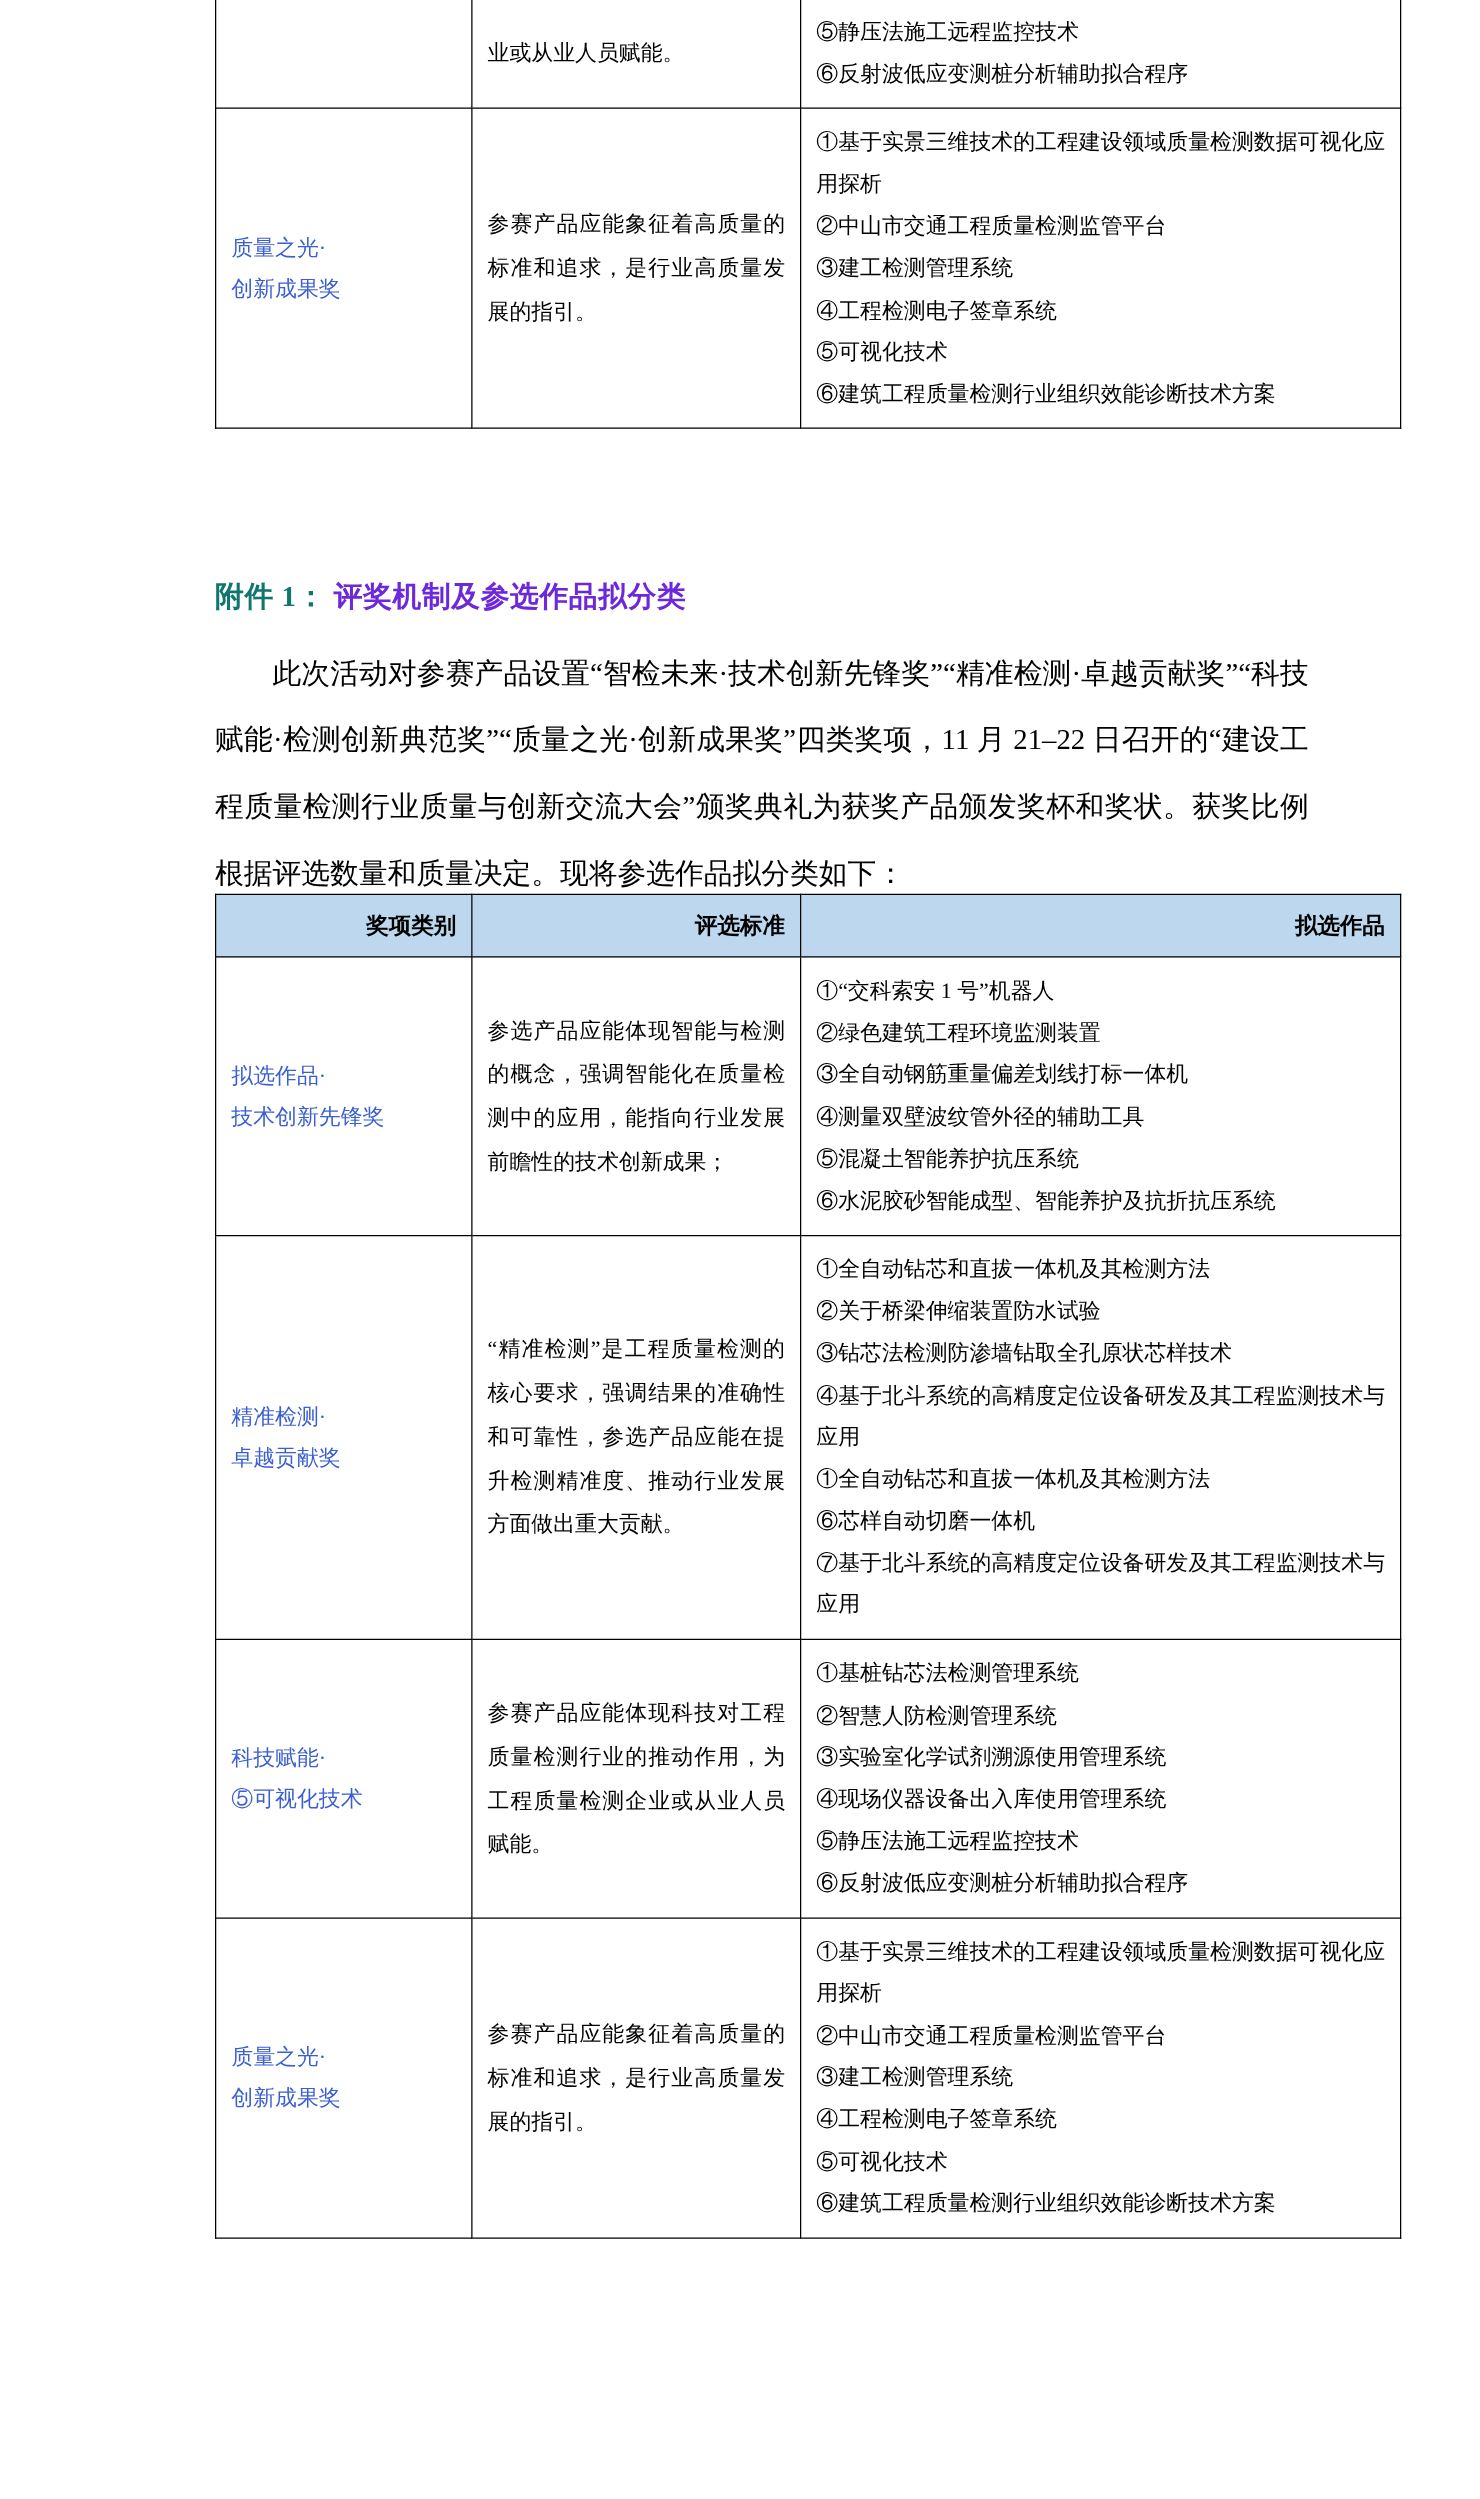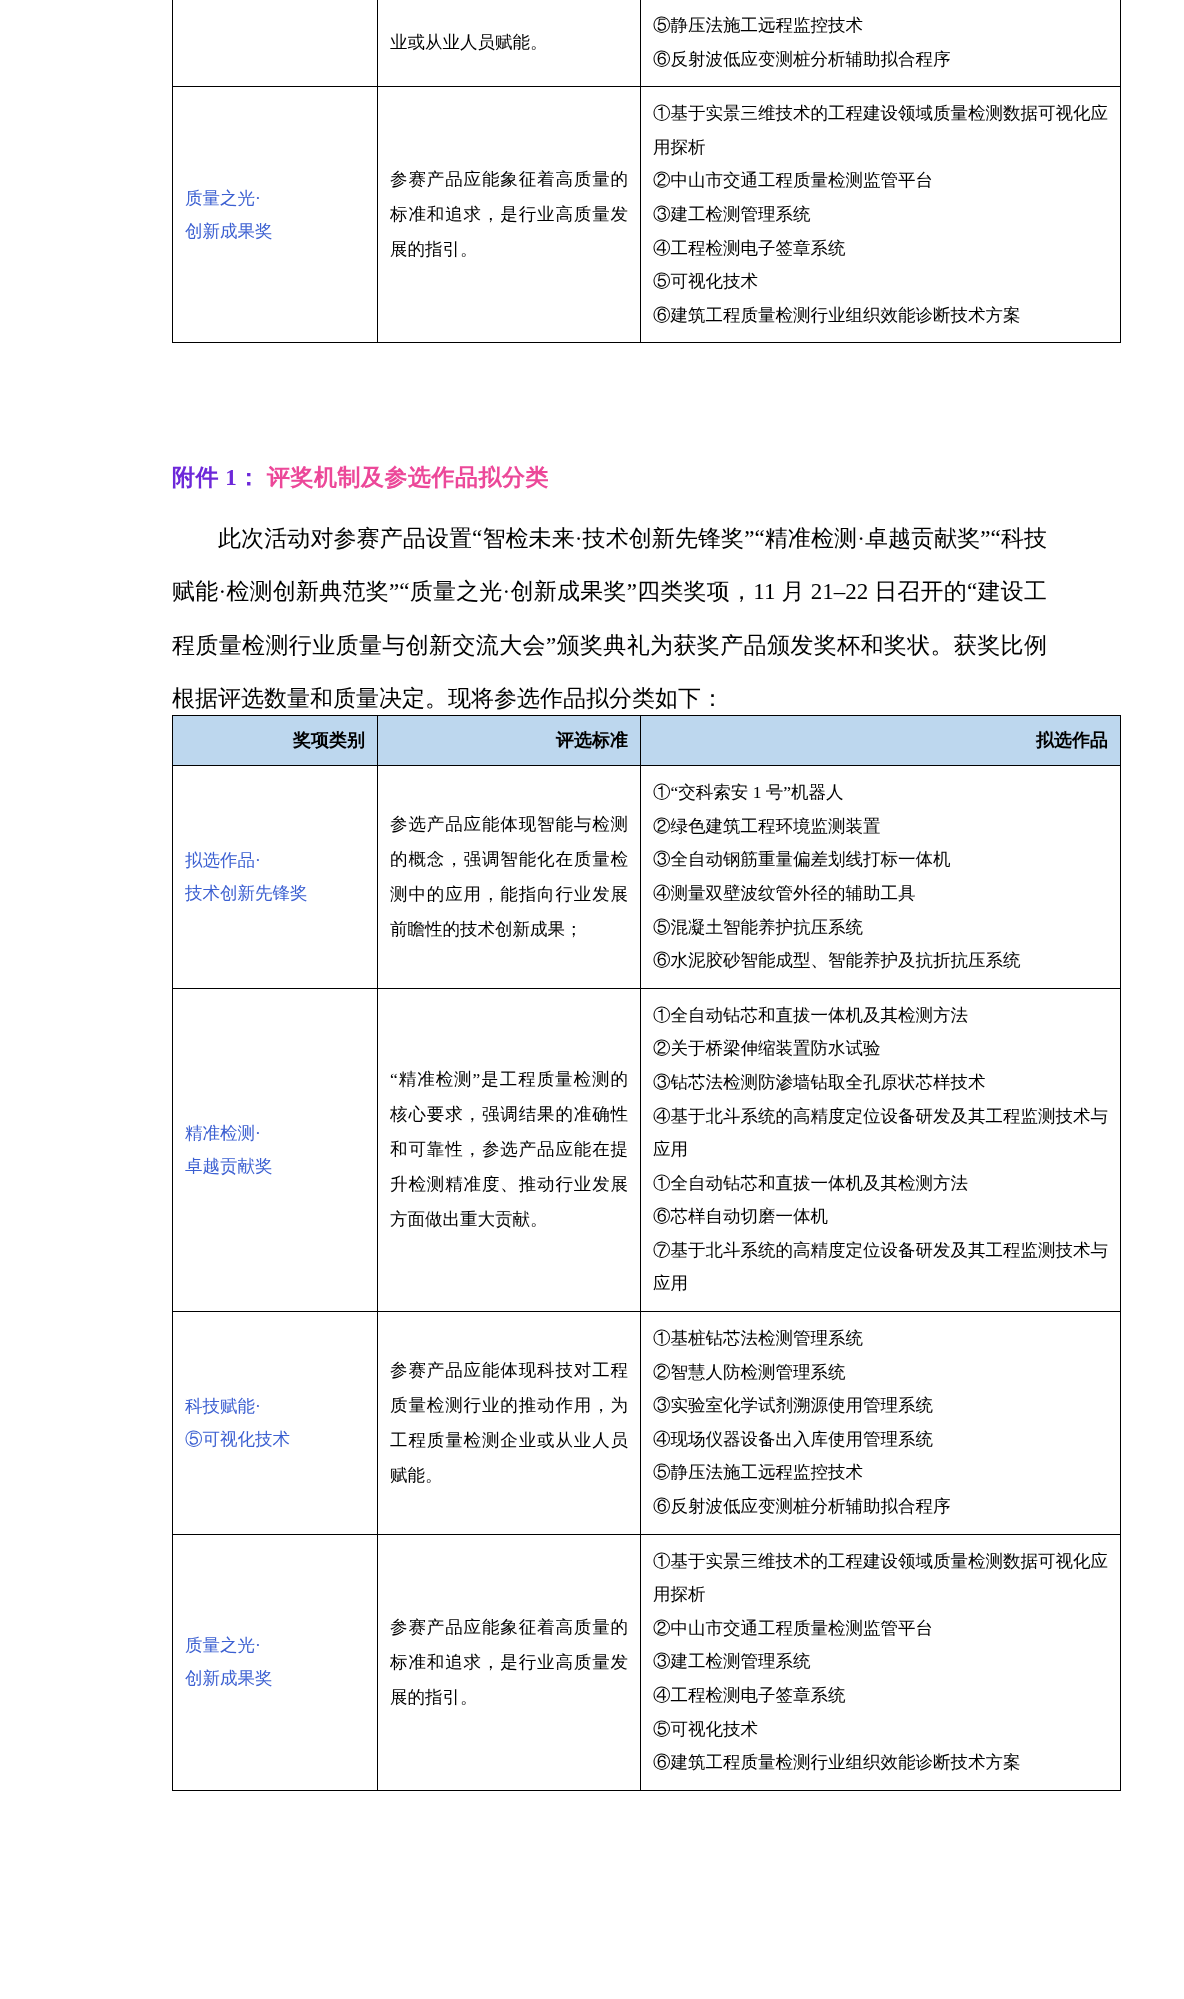--- a/index.html
+++ b/index.html
@@ -69,22 +69,22 @@
 
   
   .heading {
     position: absolute;
     left: 172px;
     top: 462px;
     font-size: 23px;
     font-weight: bold;
     letter-spacing: 0.5px;
   }
-  .heading .label { color: #6d28d9; margin-top: 10px; }
-  .heading .title { color: #ec4899; }
+  .heading .label { color: #0f766e; margin-top: 10px; }
+  .heading .title { color: #6d28d9; }
 
   
   .para {
     position: absolute;
     left: 172px;
     top: 512px;
     width: 875px;
     font-size: 23px;
     line-height: 2.32;
     text-align: justify;

